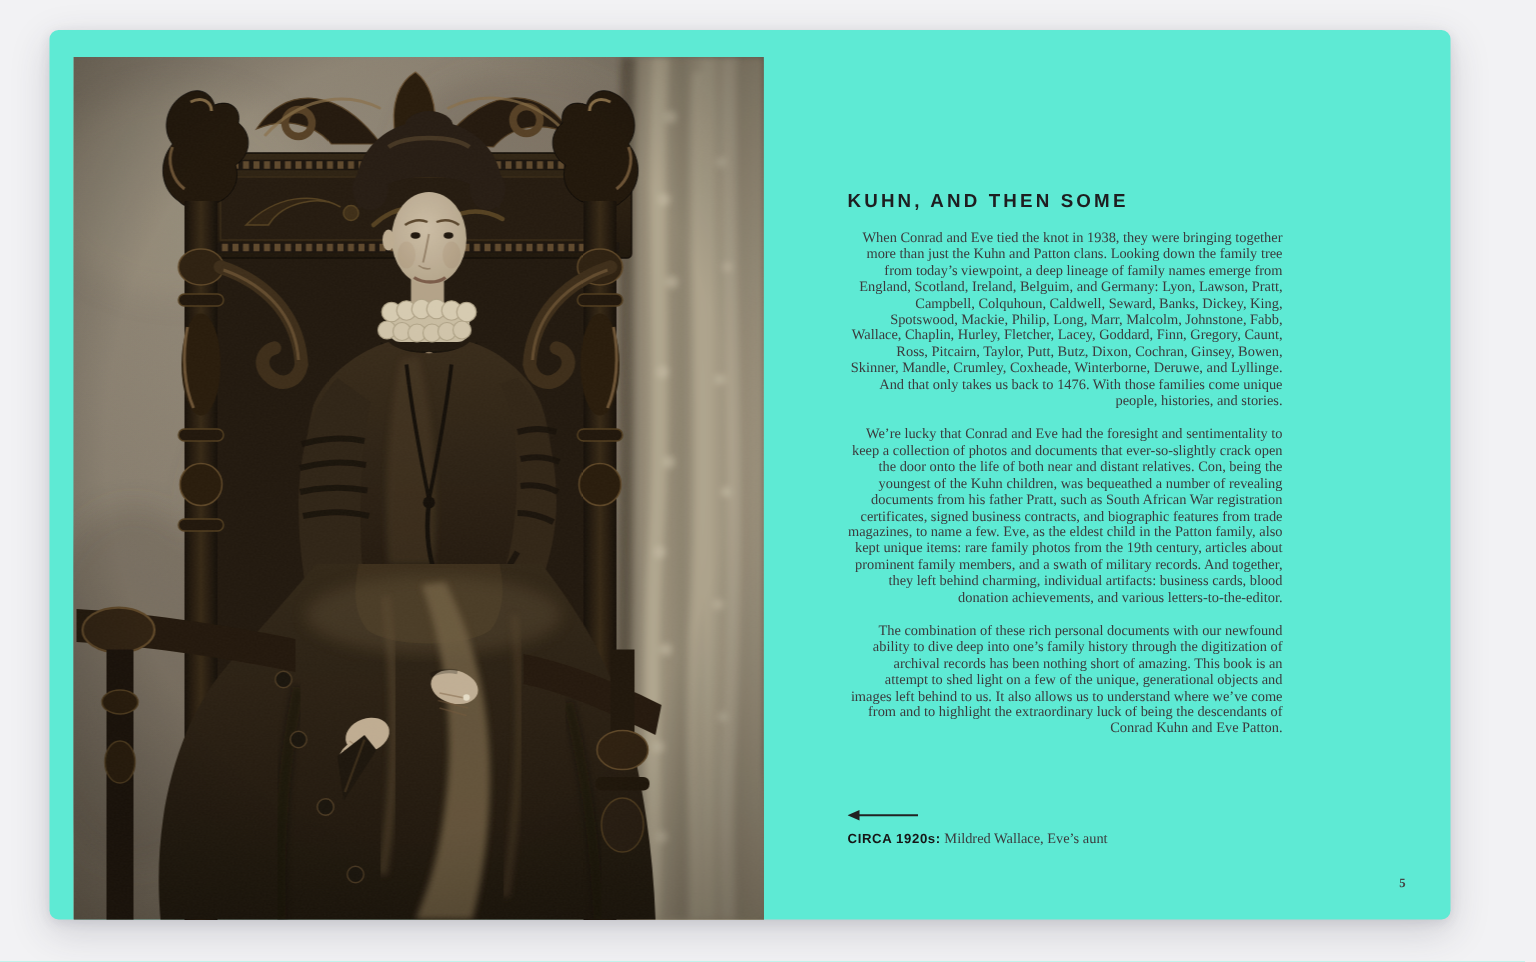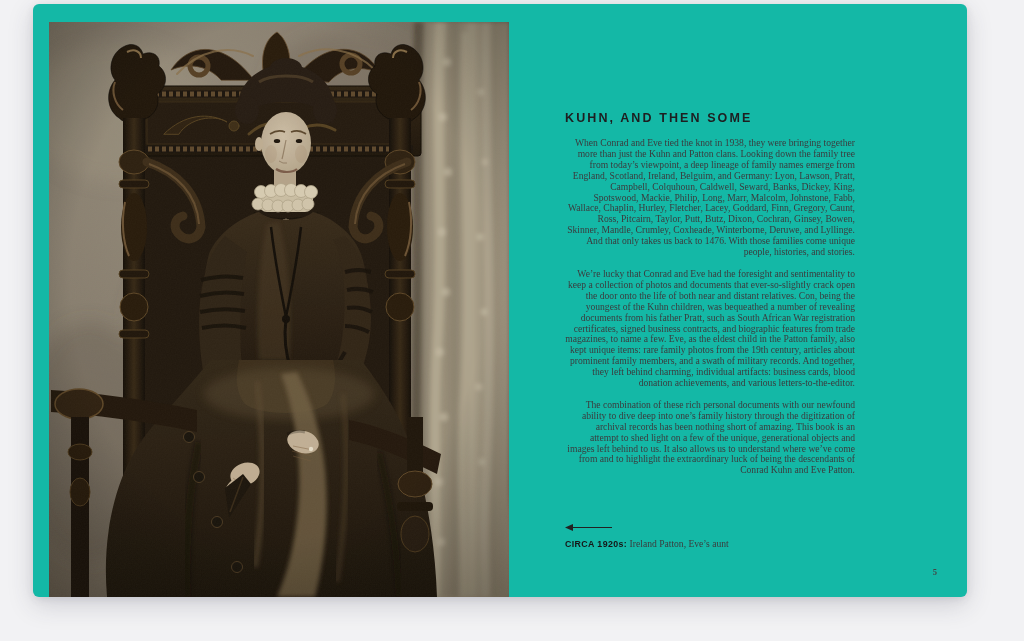--- a/index.html
+++ b/index.html
@@ -2,22 +2,22 @@
 <html><head>
 <meta charset="utf-8">
 <style>
   html,body{margin:0;padding:0;}
   .canvas{
     position:relative;width:1024px;height:641px;overflow:hidden;
     background:#f2f2f4;
     font-family:"Liberation Serif", serif;
   }
   .sheet{
-    position:absolute;left:33px;top:4px;width:934px;height:593px;
-    background:#14b8a6;border-radius:6px;
+    position:absolute;left:33px;top:20px;width:934px;height:593px;
+    background:#5eead4;border-radius:6px;
     box-shadow:0 8px 26px rgba(50,50,70,.18), 0 2px 8px rgba(50,50,70,.10);
   }
   .photo{
     position:absolute;left:16px;top:18px;width:460px;height:575px;
     overflow:hidden;background:#7d7466;
   }
   .photo svg{display:block;}
   .content{
     position:absolute;left:532px;top:107px;width:290px;
     color:#3b3b3d;
@@ -341,18 +341,18 @@
       <p>We’re lucky that Conrad and Eve had the foresight and sentimentality to keep a collection of photos and documents that ever-so-slightly crack open the door onto the life of both near and distant relatives. Con, being the youngest of the Kuhn children, was bequeathed a number of revealing documents from his father Pratt, such as South African War registration certificates, signed business contracts, and biographic features from trade magazines, to name a few. Eve, as the eldest child in the Patton family, also kept unique items: rare family photos from the 19th century, articles about prominent family members, and a swath of military records. And together, they left behind charming, individual artifacts: business cards, blood donation achievements, and various letters-to-the-editor.</p>
       <p>The combination of these rich personal documents with our newfound ability to dive deep into one’s family history through the digitization of archival records has been nothing short of amazing. This book is an attempt to shed light on a few of the unique, generational objects and images left behind to us. It also allows us to understand where we’ve come from and to highlight the extraordinary luck of being the descendants of Conrad Kuhn and Eve Patton.</p>
     </div>
 
     <div class="caption-block">
       <svg class="arrow" width="48" height="9" viewBox="0 0 48 9">
         <line x1="7" y1="4.5" x2="47" y2="4.5" stroke="#222" stroke-width="1.2"></line>
         <polygon points="8,1 0,4.5 8,8" fill="#222"></polygon>
       </svg>
       <p class="caption-line"><span class="caption-label">CIRCA 1920s:</span>
-        <span>Ireland Patton, Eve’s aunt</span></p>
+        <span>Mildred Wallace, Eve’s aunt</span></p>
     </div>
 
     <div class="pagenum">5</div>
   </div>
 </div>
 
 </body></html>

